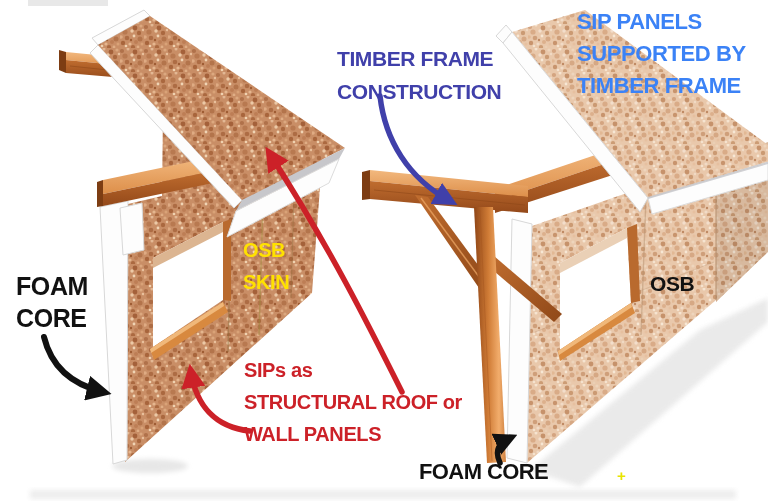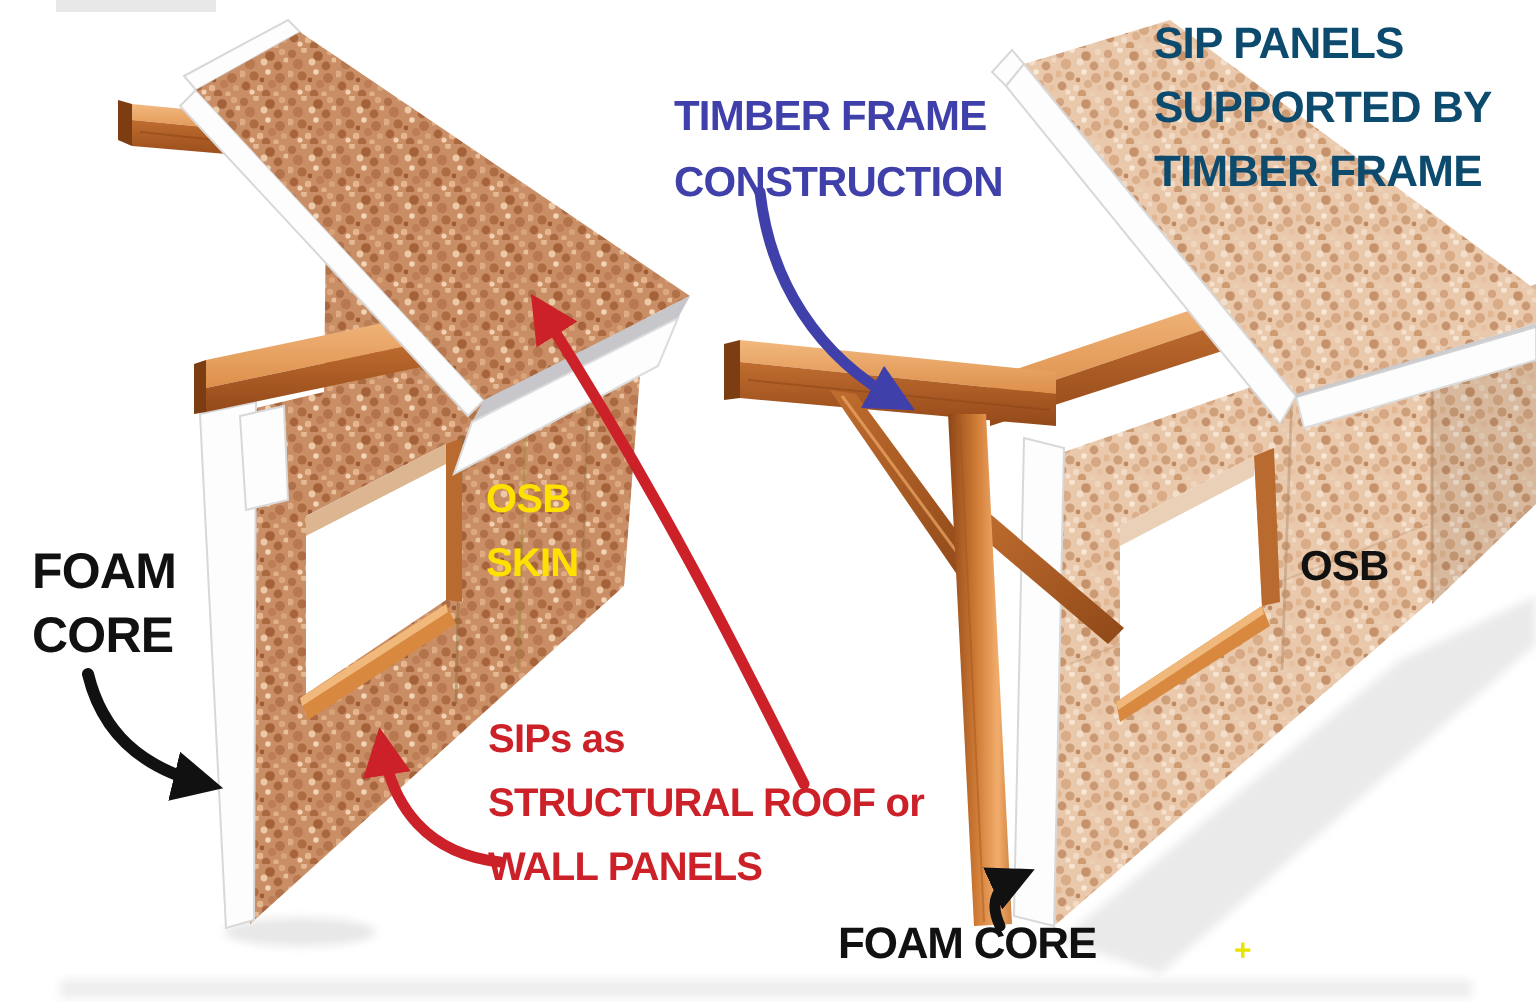--- a/index.html
+++ b/index.html
@@ -2,21 +2,21 @@
 <html><head>
 <meta charset="utf-8">
 <style>
   html,body{margin:0;padding:0;background:#ffffff;}
   .stage{position:relative;width:768px;height:501px;background:#ffffff;overflow:hidden;
          font-family:"Liberation Sans",sans-serif;}
   svg{position:absolute;left:0;top:0;}
   .lbl{position:absolute;font-weight:700;white-space:pre-line;letter-spacing:-0.4px;
        line-height:32px;}
   .lbl-timber-frame{left:337px;top:42px;color:#4040aa;font-size:21px;line-height:33px;}
-  .lbl-sip-panels{left:577px;top:6px;color:#0c4a6e;font-size:22px;line-height:32px;}
+  .lbl-sip-panels{left:577px;top:6px;color:#3b82f6;font-size:22px;line-height:32px;}
   .lbl-osb-skin{left:243px;top:234px;color:#ffe100;font-size:20px;}
   .lbl-foam-core-left{left:16px;top:270px;color:#111111;font-size:25px;}
   .lbl-sips-red{left:244px;top:354px;color:#cc2128;font-size:20px;}
   .lbl-osb-right{left:650px;top:268px;color:#111111;font-size:21px;}
   .lbl-foam-core-bottom{left:419px;top:456px;color:#111111;font-size:22px;letter-spacing:-0.6px;}
   .lbl-plus{left:617px;top:460px;color:#e8e400;font-size:15px;font-weight:700;}
 </style>
 </head>
 <body>
 

